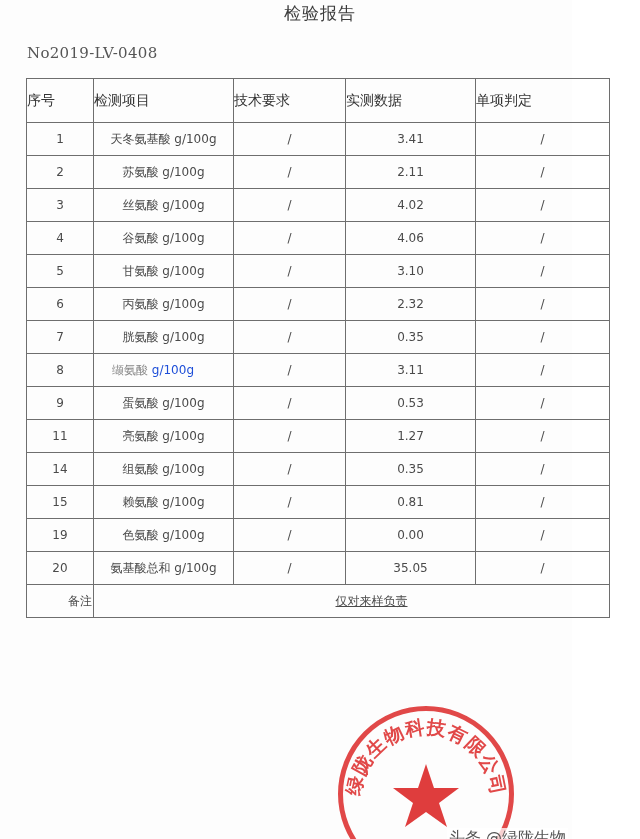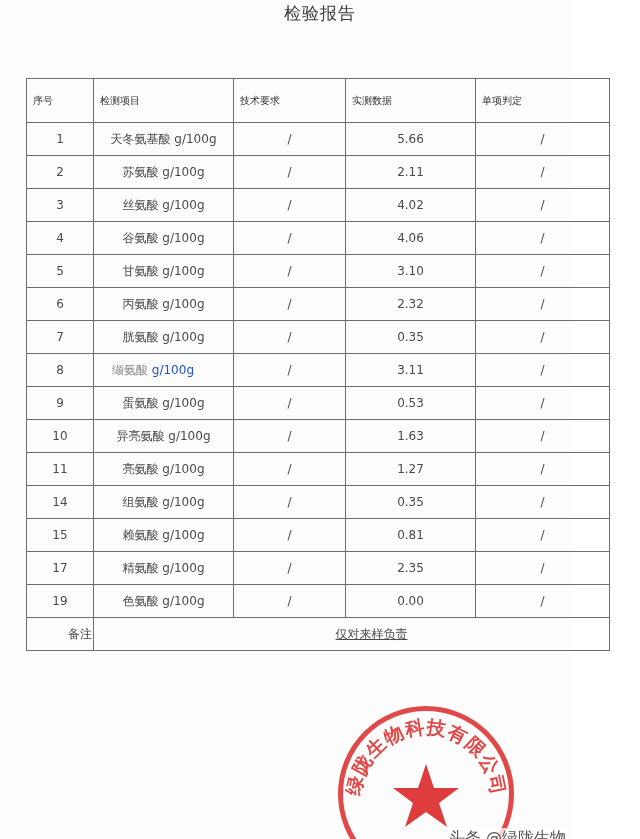--- a/index.html
+++ b/index.html
@@ -49,24 +49,23 @@
   }
   table.report td, table.report th {
     border: 1.2px solid #6e6e6e;
     padding: 0;
     text-align: center;
     vertical-align: middle;
     font-weight: normal;
   }
   table.report th {
     height: 43px;
-    font-size: 10px;
+    font-size: 14px;
     color: #333;
     text-align: left;
-    padding-left: 6px;
   }
   table.report td {
     height: 32px;
     font-size: 12px;
     color: #4a4a4a;
   }
   td.item-name {
     text-align: center;
   }
   td.item-name.alt-font {
@@ -110,20 +109,21 @@
     padding: 0 2px;
     margin-top: 16px;
   }
 </style>
 </head>
 <body>
 
 <div class="page">
 
   <div class="doc-title">检验报告</div>
+  <div class="doc-number">No2019-LV-0408</div>
 
   <table class="report">
     <colgroup>
       <col style="width:67px">
       <col style="width:140px">
       <col style="width:112px">
       <col style="width:130px">
       <col style="width:134px">
     </colgroup>
     <thead>
@@ -133,21 +133,21 @@
         <th>技术要求</th>
         <th>实测数据</th>
         <th>单项判定</th>
       </tr>
     </thead>
     <tbody>
       <tr>
         <td class="seq">1</td>
         <td class="item-name">天冬氨基酸 g/100g</td>
         <td>/</td>
-        <td>5.66</td>
+        <td>3.41</td>
         <td>/</td>
       </tr>
       <tr>
         <td class="seq">2</td>
         <td class="item-name">苏氨酸 g/100g</td>
         <td>/</td>
         <td>2.11</td>
         <td>/</td>
       </tr>
       <tr>
@@ -193,27 +193,20 @@
         <td>/</td>
       </tr>
       <tr>
         <td class="seq">9</td>
         <td class="item-name">蛋氨酸 g/100g</td>
         <td>/</td>
         <td>0.53</td>
         <td>/</td>
       </tr>
       <tr>
-        <td class="seq">10</td>
-        <td class="item-name">异亮氨酸 g/100g</td>
-        <td>/</td>
-        <td>1.63</td>
-        <td>/</td>
-      </tr>
-      <tr>
         <td class="seq">11</td>
         <td class="item-name">亮氨酸 g/100g</td>
         <td>/</td>
         <td>1.27</td>
         <td>/</td>
       </tr>
       <tr>
         <td class="seq">14</td>
         <td class="item-name">组氨酸 g/100g</td>
         <td>/</td>
@@ -221,31 +214,31 @@
         <td>/</td>
       </tr>
       <tr>
         <td class="seq">15</td>
         <td class="item-name">赖氨酸 g/100g</td>
         <td>/</td>
         <td>0.81</td>
         <td>/</td>
       </tr>
       <tr>
-        <td class="seq">17</td>
-        <td class="item-name">精氨酸 g/100g</td>
-        <td>/</td>
-        <td>2.35</td>
-        <td>/</td>
-      </tr>
-      <tr>
         <td class="seq">19</td>
         <td class="item-name">色氨酸 g/100g</td>
         <td>/</td>
         <td>0.00</td>
+        <td>/</td>
+      </tr>
+      <tr>
+        <td class="seq">20</td>
+        <td class="item-name">氨基酸总和 g/100g</td>
+        <td>/</td>
+        <td>35.05</td>
         <td>/</td>
       </tr>
       <tr class="remark-row">
         <td class="remark-label">备注</td>
         <td class="remark-text" colspan="4">仅对来样负责</td>
       </tr>
     </tbody>
   </table>
 
   <div class="stamp">

